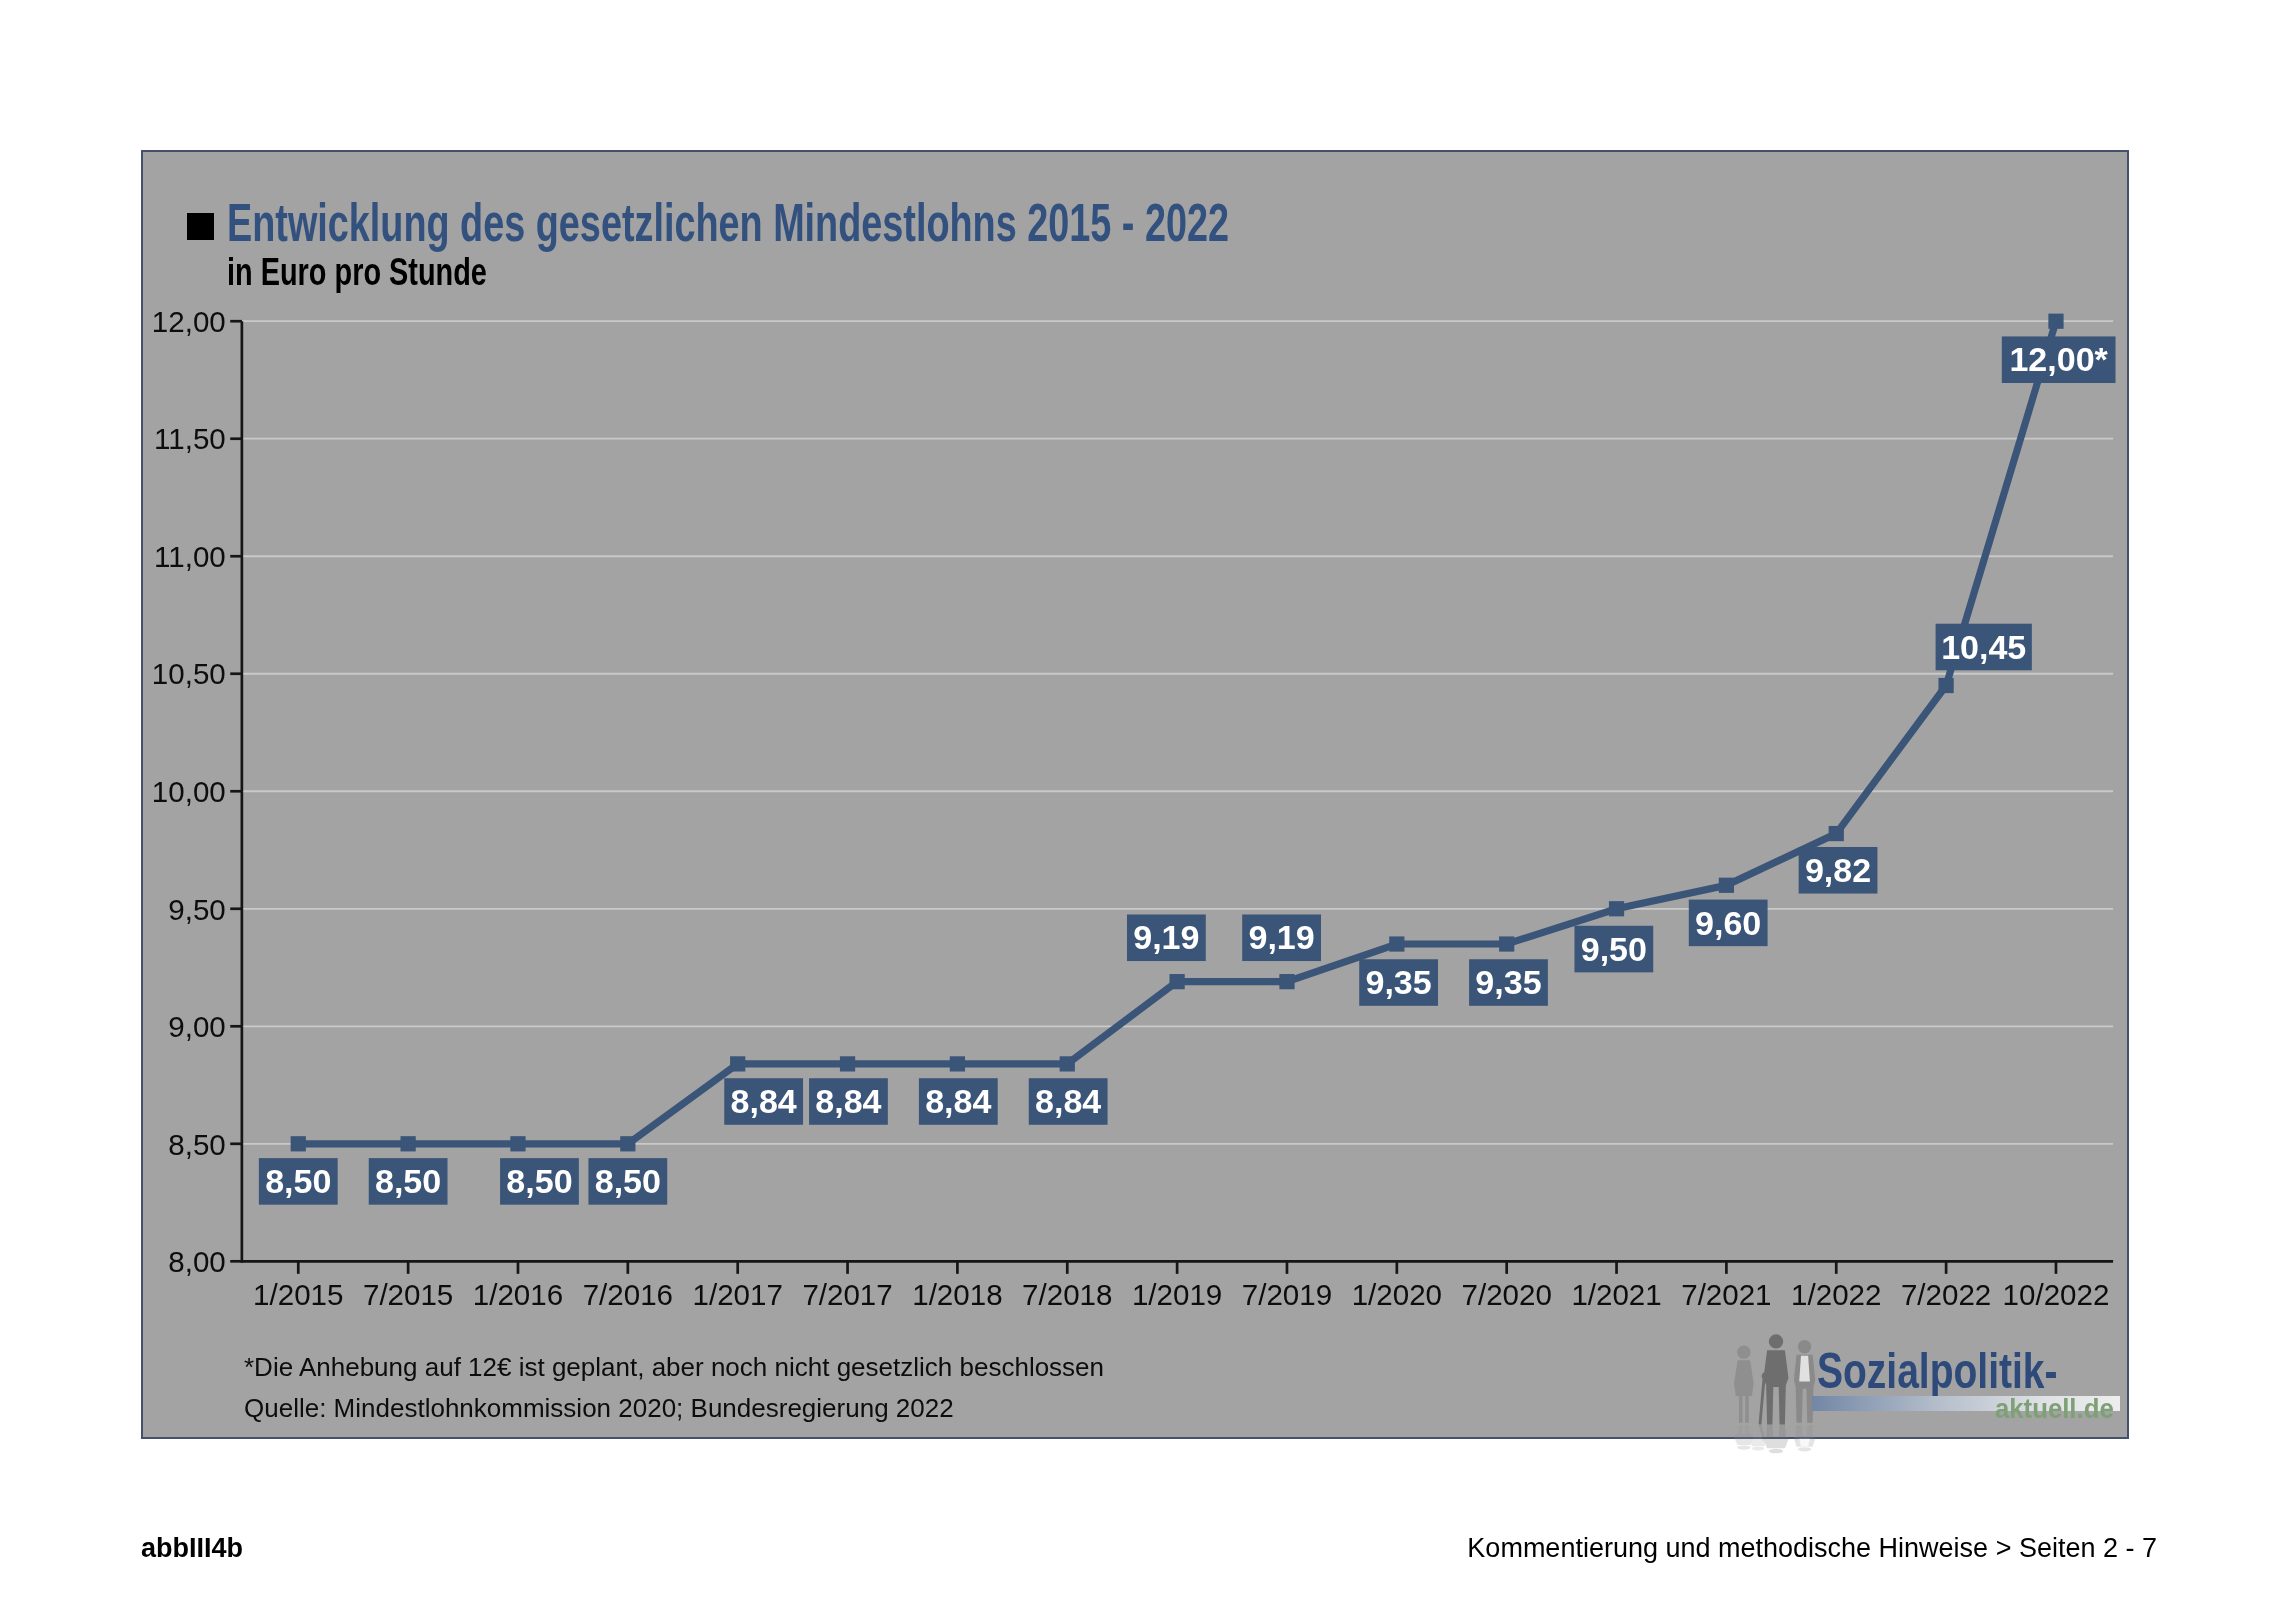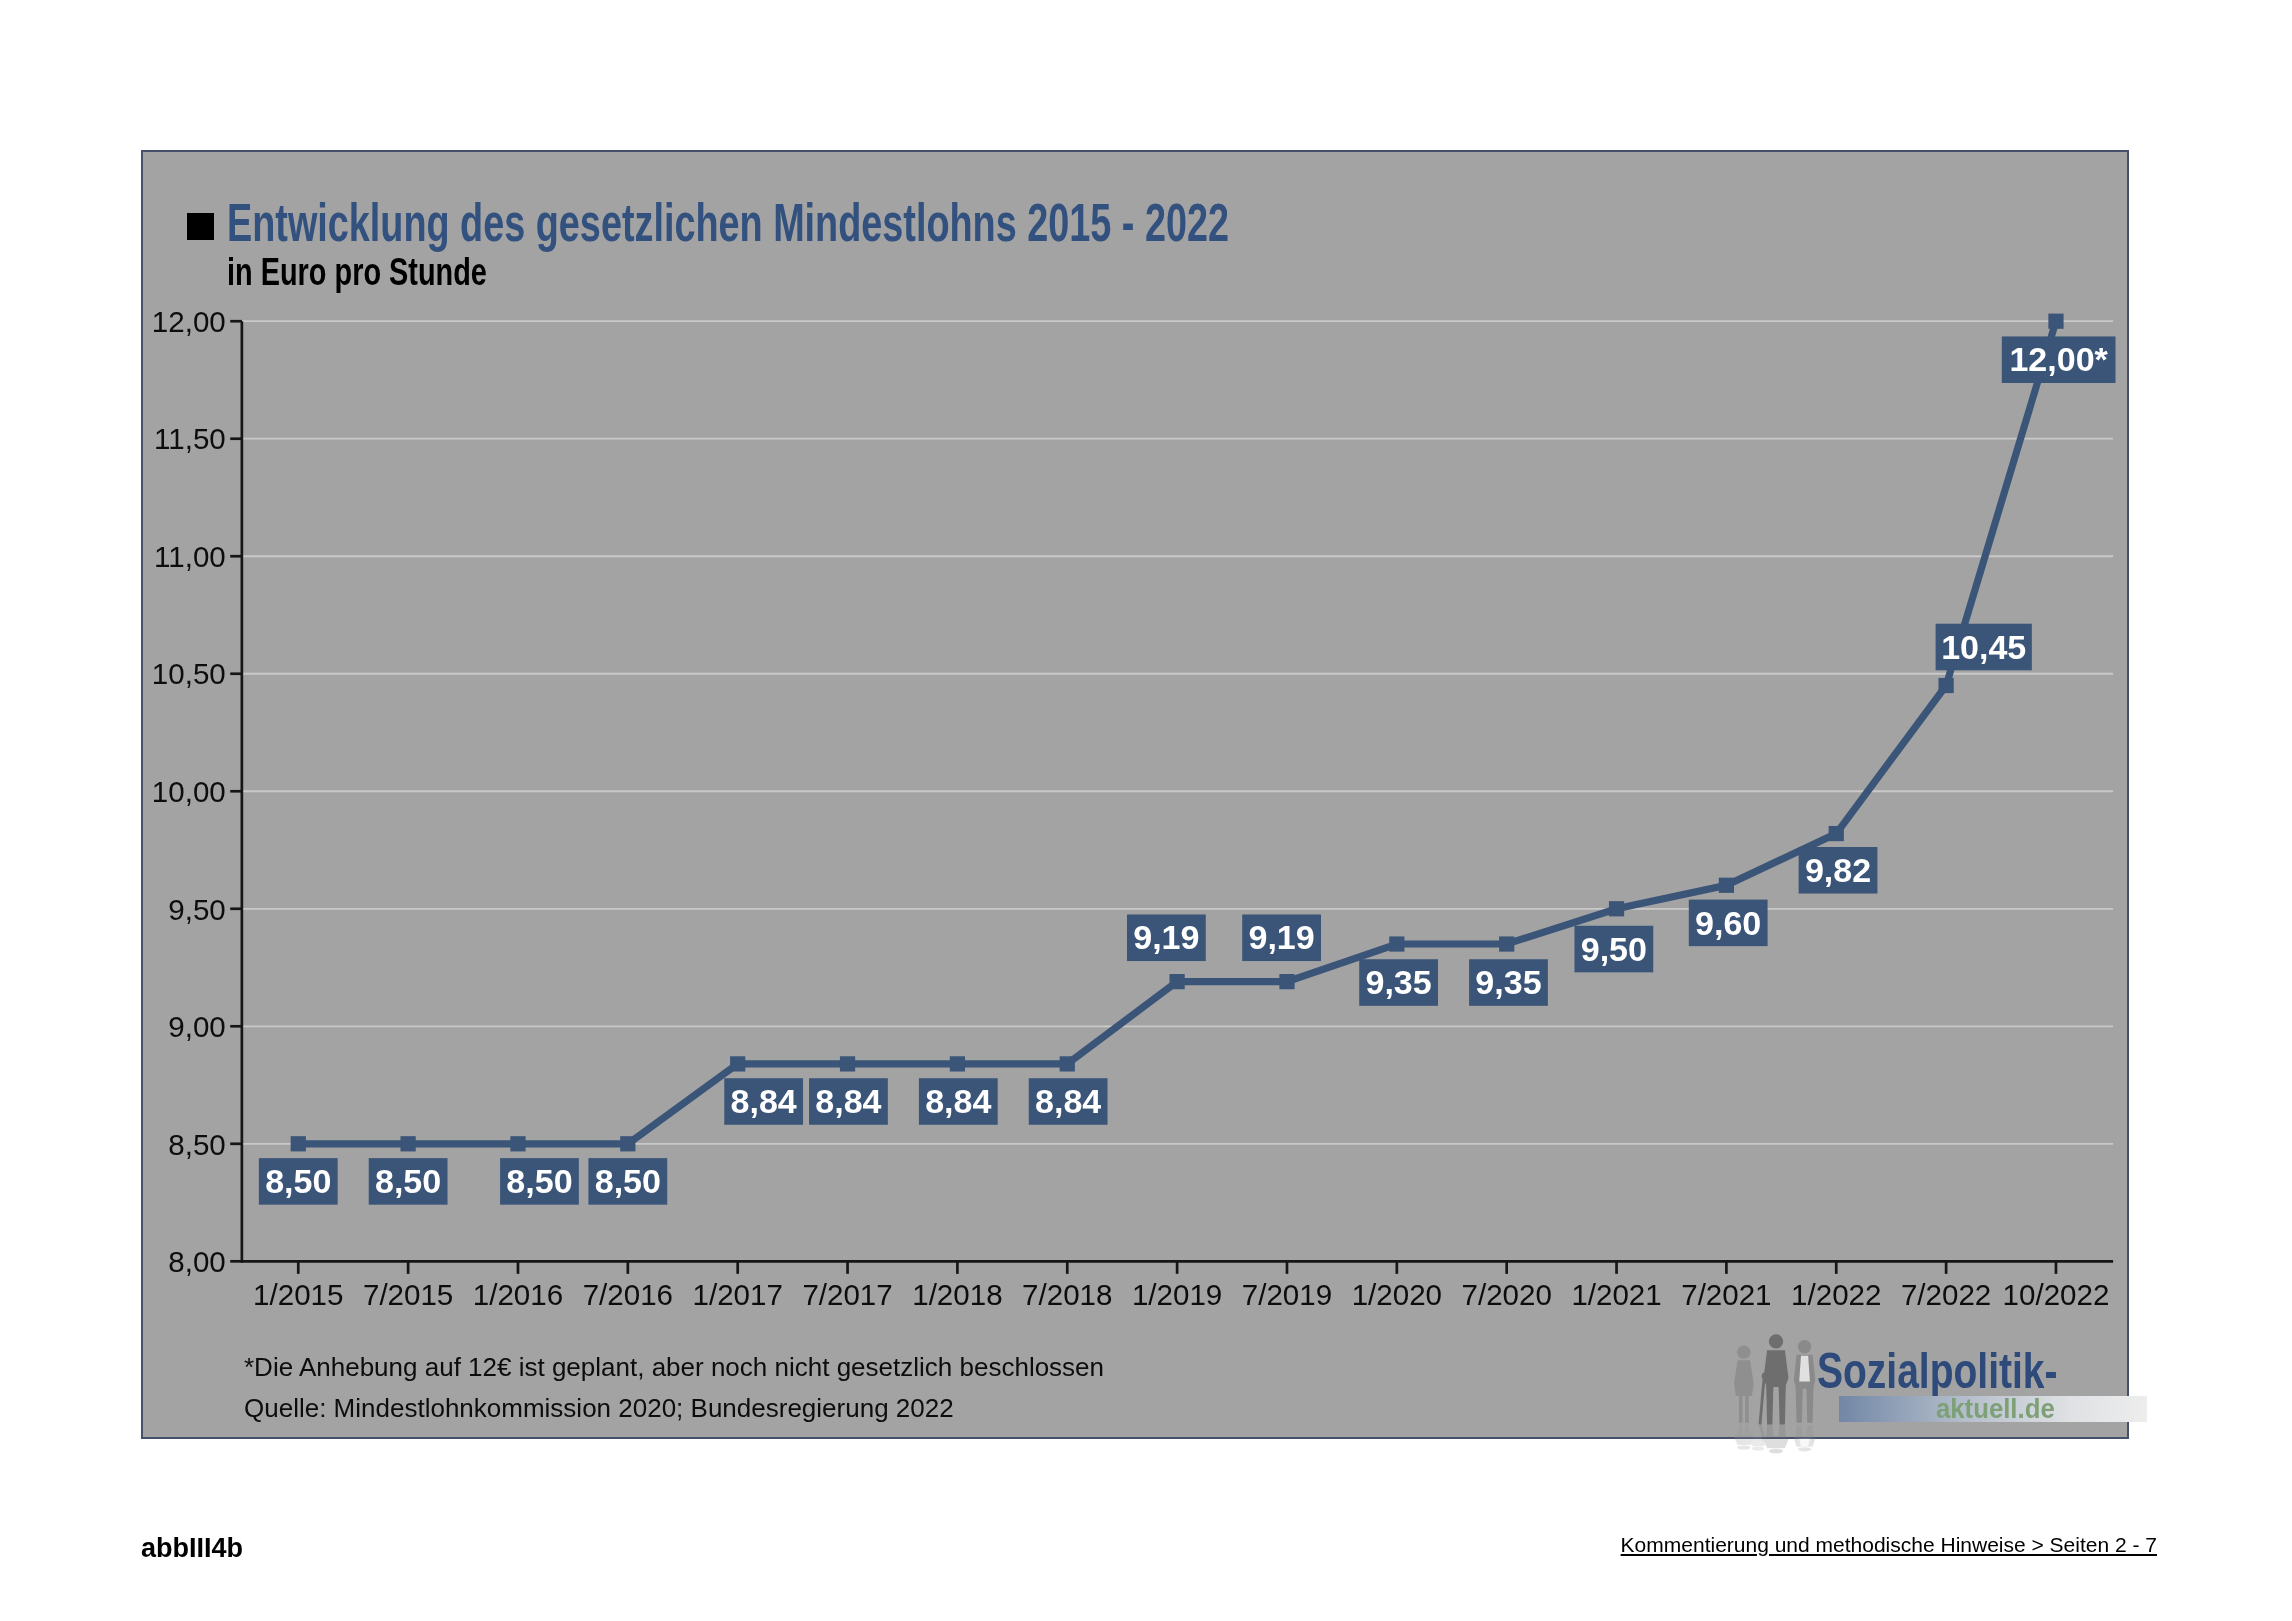--- a/index.html
+++ b/index.html
@@ -29,28 +29,28 @@
   #chart { position:absolute; left:0; top:0; width:1983px; height:1283px; }
 
   .footnote1 { position:absolute; left:101px; top:1200px; font-size:26px; color:#0d0d0d; white-space:nowrap; }
   .footnote2 { position:absolute; left:101px; top:1241px; font-size:26px; color:#0d0d0d; white-space:nowrap;text-align:center; }
 
   .spa-logo { position:absolute; left:1583px; top:1171px; width:399px; height:112px; }
   .spa-people { position:absolute; left:0px; top:5.4px; width:100px; height:134px; }
   .spa-name { position:absolute; left:91px; top:21.5px; font-size:50px; line-height:52px;
     font-weight:bold; color:#2d4a7b; white-space:nowrap;
     transform:scaleX(0.78); transform-origin:left top; }
-  .spa-bar { position:absolute; left:86px; top:73px; width:308px; height:26px;
+  .spa-bar { position:absolute; left:86px; top:73px; width:308px; height:15px;
     background:linear-gradient(90deg,#7287a6 0%,#b3bdca 40%,#dfe1e4 75%,#ededed 100%);
-    text-align:center;margin-left:27px; }
+    text-align:right; }
   .spa-aktuell { display:inline-block; font-size:28px; line-height:26px; font-weight:bold;
     color:#7ea077; padding-right:7.2px; transform:scaleX(0.92); transform-origin:right center; }
 
   .footer-left { position:absolute; left:141px; top:1533px; font-size:27px; color:#000;font-weight:bold; }
-  .footer-right { position:absolute; right:136px; top:1533px; font-size:21px; color:#000;text-decoration:underline; }
+  .footer-right { position:absolute; right:136px; top:1533px; font-size:27px; color:#000; }
 </style>
 </head>
 <body>
 
 <div class="page">
 
   <div class="frame">
 
     <div class="title-bullet"></div>
     <h1 class="chart-title">Entwicklung des gesetzlichen Mindestlohns 2015 - 2022</h1>

